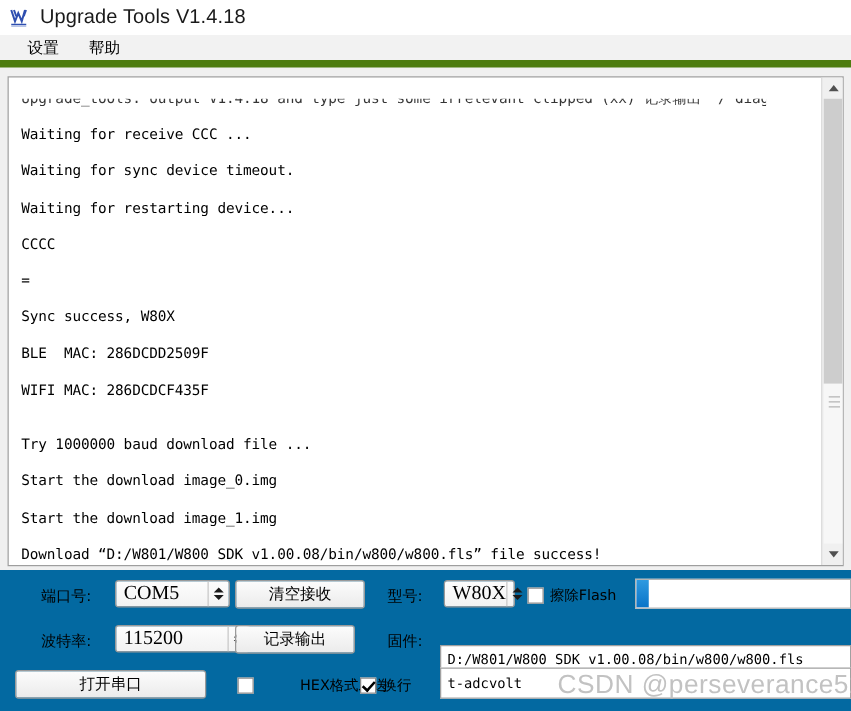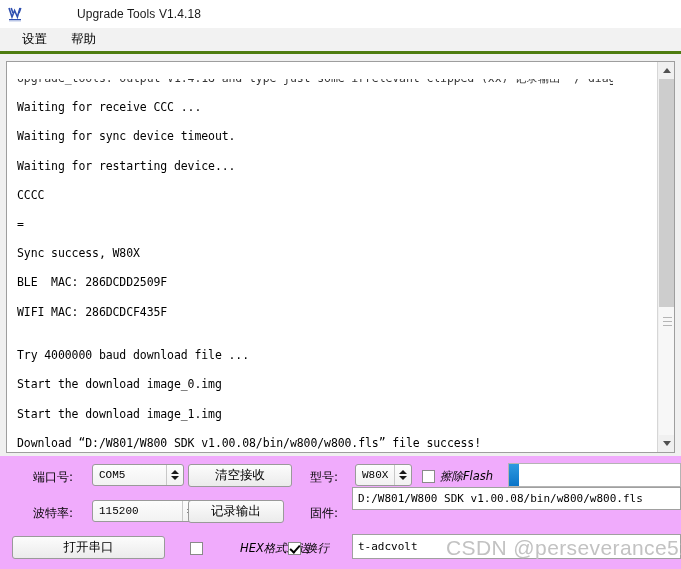--- a/index.html
+++ b/index.html
@@ -29,36 +29,35 @@
   .app-logo {
     width: 20px;
     height: 20px;
     flex: 0 0 20px;
     display: flex;
     align-items: center;
     justify-content: center;
     margin-right: 6px;
   }
   .app-title {
-    font-size: 12px;
+    font-size: 16px;
     color: #1a1a1a;
     font-family: "Liberation Sans", sans-serif;
     letter-spacing: 0.1px;
-    margin-left: 45px;
   }
 
   
   .menubar {
     height: 26px;
     background: #f2f2f2;
     display: flex;
     align-items: center;
     padding-left: 10px;
     box-sizing: border-box;
-    border-bottom: 3px solid #4d7c0f;
+    border-bottom: 6px solid #4d7c0f;
   }
   .menu-item {
     font-size: 12.5px;
     padding: 3px 12px;
     color: #000;
     cursor: default;
     font-family: "DejaVu Sans", sans-serif;
   }
 
   
@@ -160,21 +159,21 @@
     background: #b5b5b5;
   }
 
   
   .panel {
     position: absolute;
     left: 0;
     top: 456px;
     width: 681px;
     height: 113px;
-    background: #f0abfc;
+    background: #0369a1;
   }
   .lbl {
     font-family: "DejaVu Sans", sans-serif;
     font-size: 12px;
     color: #000;
     white-space: nowrap;
   }
 
   .combo {
     position: absolute;
@@ -182,22 +181,22 @@
     background: linear-gradient(#fdfdfd, #f2f2f2);
     border: 1px solid #9a9a9a;
     border-radius: 3px;
     display: flex;
     align-items: center;
     height: 22px;
   }
   .combo .val {
     flex: 1 1 auto;
     padding-left: 6px;
-    font-family: Liberation Mono, monospace;
-    font-size: 11px;
+    font-family: Liberation Serif, serif;
+    font-size: 16px;
     color: #000;
   }
   .combo .spin {
     flex: 0 0 16px;
     width: 16px;
     height: 100%;
     border-left: 1px solid #c8c8c8;
     display: flex;
     flex-direction: column;
     align-items: center;
@@ -252,21 +251,20 @@
     width: 4px;
     height: 8px;
     border: solid #000;
     border-width: 0 2px 2px 0;
     transform: rotate(42deg);
   }
   .cb-label {
     font-family: "DejaVu Sans", sans-serif;
     font-size: 11.5px;
     white-space: nowrap;
-    font-style: italic;
   }
 
   .progress {
     position: absolute;
     box-sizing: border-box;
     background: #ffffff;
     border: 1px solid #b4b4b4;
     overflow: hidden;
   }
   .progress .fill {
@@ -330,21 +328,21 @@
 <div class="clip-line"><span>Upgrade_tools: output V1.4.18 and type just some irrelevant clipped (xx) 记录输出  / diag, x)</span></div>
 <div>Waiting for receive CCC ...</div>
 <div>Waiting for sync device timeout.</div>
 <div>Waiting for restarting device...</div>
 <div>CCCC</div>
 <div>=</div>
 <div>Sync success, W80X</div>
 <div>BLE  MAC: 286DCDD2509F</div>
 <div>WIFI MAC: 286DCDCF435F</div>
 <div></div>
-<div>Try 4000000 baud download file ...</div>
+<div>Try 1000000 baud download file ...</div>
 <div>Start the download image_0.img</div>
 <div>Start the download image_1.img</div>
 <div>Download “D:/W801/W800 SDK v1.00.08/bin/w800/w800.fls” file success!</div>
 
 
 
 
 
 
     
@@ -409,21 +407,21 @@
     <span class="spin">
         <i class="up"></i>
         <i class="dn"></i>
       </span>
   </div>
 
   <div class="btn" style="left:188px; top:44px; width:96px;">记录输出</div>
 
   <span class="lbl" style="position:absolute; left:310px; top:49px;">固件:</span>
 
-  <div class="textfield" style="left:352px; top:31px; width:329px; height:23px;">D:/W801/W800 SDK v1.00.08/bin/w800/w800.fls</div>
+  <div class="textfield" style="left:352px; top:60px; width:329px; height:23px;">D:/W801/W800 SDK v1.00.08/bin/w800/w800.fls</div>
 
   <div class="btn" style="left:12px; top:80px; width:153px;">打开串口</div>
 
   <div class="checkbox" style="left:190px; top:83px;gap:32px;">
     <span class="cb-box"></span>
     <span class="cb-label">HEX格式发送</span>
   </div>
 
   <div class="checkbox" style="left:288px; top:83px;">
     <span class="cb-box checked"></span>

